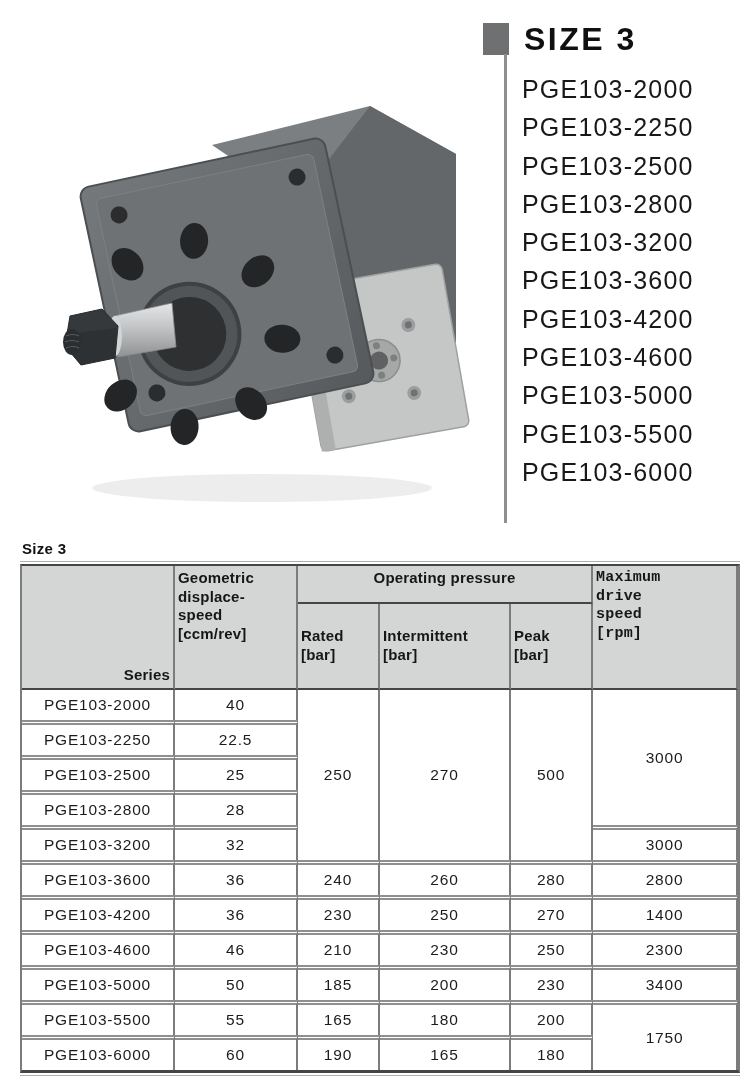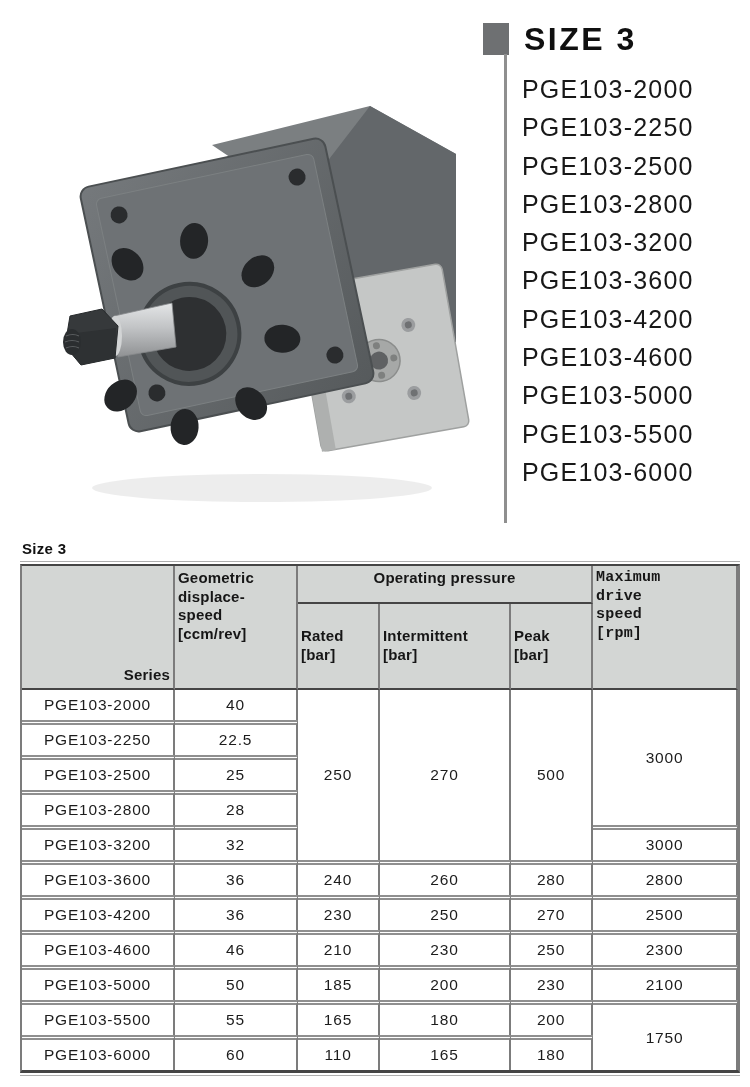--- a/index.html
+++ b/index.html
@@ -224,48 +224,48 @@
       <td>260</td>
       <td>280</td>
       <td class="c-last">2800</td>
     </tr>
     <tr class="sep">
       <td class="series">PGE103-4200</td>
       <td>36</td>
       <td>230</td>
       <td>250</td>
       <td>270</td>
-      <td class="c-last">2500</td>
+      <td class="c-last">1400</td>
     </tr>
     <tr class="sep">
       <td class="series">PGE103-4600</td>
       <td>46</td>
       <td>210</td>
       <td>230</td>
       <td>250</td>
       <td class="c-last">2300</td>
     </tr>
     <tr class="sep">
       <td class="series">PGE103-5000</td>
       <td>50</td>
       <td>185</td>
       <td>200</td>
       <td>230</td>
-      <td class="c-last">2100</td>
+      <td class="c-last">3400</td>
     </tr>
     <tr class="sep">
       <td class="series">PGE103-5500</td>
       <td>55</td>
       <td>165</td>
       <td>180</td>
       <td>200</td>
       <td rowspan="2" class="c-last">1750</td>
     </tr>
     <tr class="sep">
       <td class="series">PGE103-6000</td>
       <td>60</td>
-      <td>110</td>
+      <td>190</td>
       <td>165</td>
       <td>180</td>
     </tr>
   </tbody>
 </table>
 </div>
 
 </body></html>

